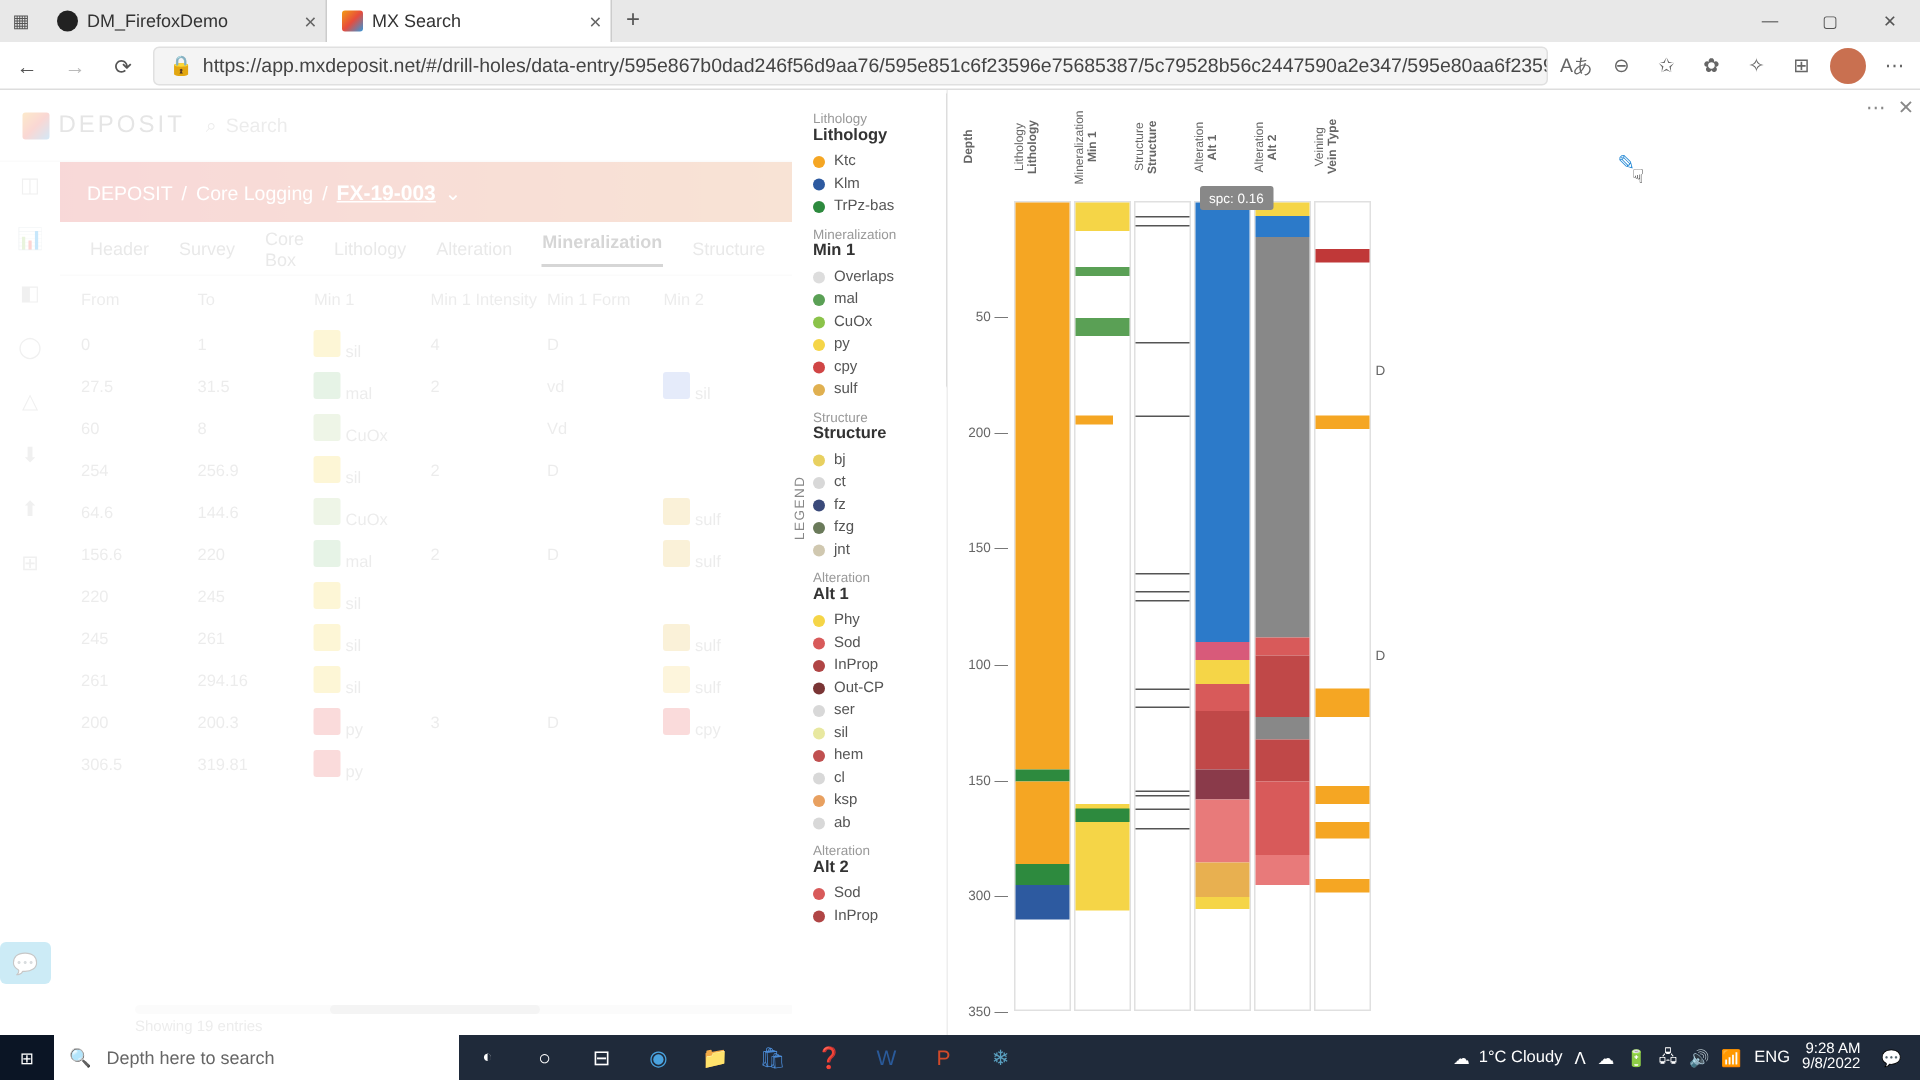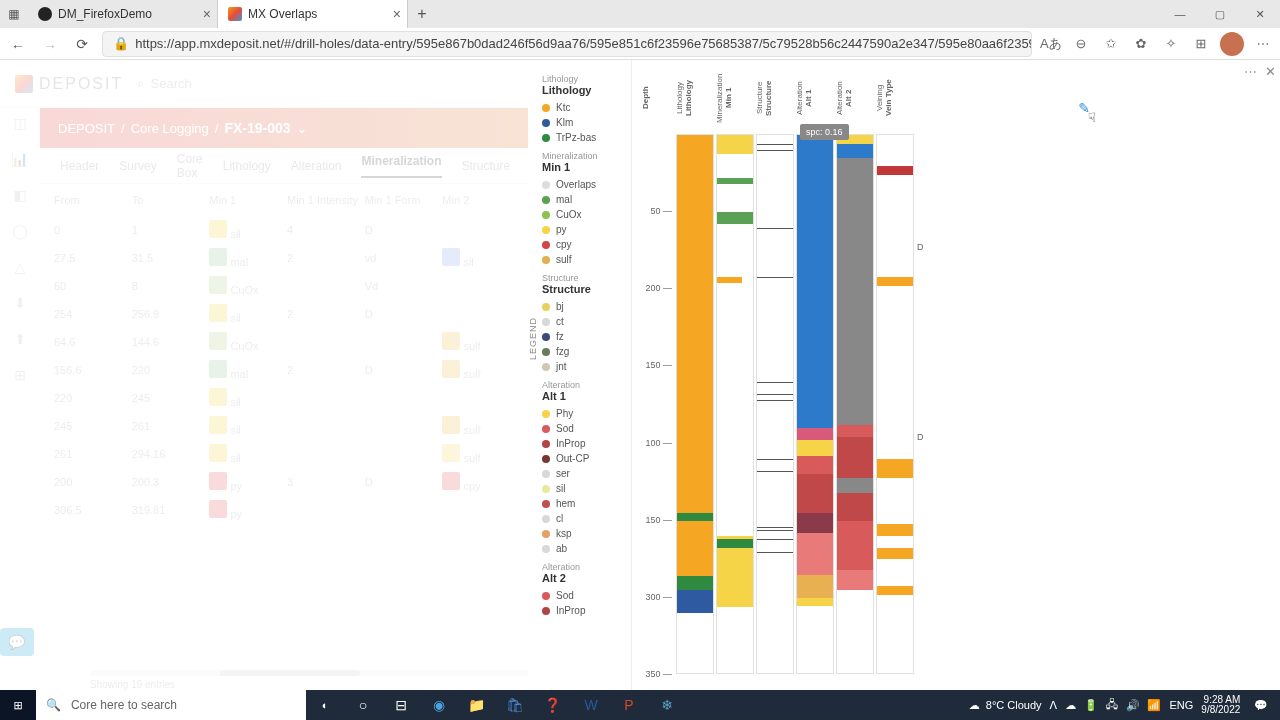--- a/index.html
+++ b/index.html
@@ -33,21 +33,21 @@
 .logo { display: flex; align-items: center; gap: 6px; font-size: 16px; letter-spacing: 2px; color: #888; }
 .logo-mark { width: 18px; height: 18px; background: linear-gradient(135deg,#f39c12,#e74c3c,#3498db); border-radius: 2px; }
 .search { color: #aaa; font-size: 13px; display: flex; align-items: center; gap: 6px; }
 
 .left-rail { position: absolute; left: 0; top: 48px; bottom: 0; width: 40px; background: #fff; display: flex; flex-direction: column; align-items: center; padding-top: 6px; gap: 18px; }
 .rail-icon { width: 18px; height: 18px; color: #bbb; font-size: 14px; display: flex; align-items: center; justify-content: center; }
 .chat-bubble { position: absolute; bottom: 34px; left: 0; width: 34px; height: 28px; background: #19a5d6; border-radius: 4px; display: flex; align-items: center; justify-content: center; color: #fff; font-size: 14px; }
 
 .main { position: absolute; left: 40px; top: 48px; right: 0; bottom: 0; }
 .breadcrumb { height: 40px; background: linear-gradient(90deg,#e05050,#e08040); display: flex; align-items: center; padding: 0 18px; color: #fff; font-size: 13px; gap: 6px; width: 490px; }
-.breadcrumb .current { font-weight: 600; font-size: 14px; }
+.breadcrumb .current { font-weight: 600; font-size: 14px; text-decoration: underline; }
 .tabs-row { height: 36px; display: flex; align-items: center; gap: 20px; padding: 0 20px; font-size: 12px; color: #999; border-bottom: 1px solid #eee; width: 490px; }
 .tabs-row .active { color: #444; font-weight: 600; border-bottom: 2px solid #444; padding-bottom: 8px; }
 
 .table-area { width: 490px; font-size: 11px; color: #aaa; }
 .th-row { display: flex; padding: 10px 14px; gap: 4px; }
 .th-row div, .td-row div { flex: 1; }
 .td-row { display: flex; padding: 6px 14px; gap: 4px; align-items: center; height: 28px; }
 .swatch { width: 18px; height: 18px; border-radius: 2px; display: inline-block; }
 
 
@@ -98,21 +98,21 @@
 
 <div class="browser-top">
   <div class="tab-icon">▦</div>
   <div class="tab">
     <span class="tab-favicon fav1"></span>
     <span>DM_FirefoxDemo</span>
     <span class="tab-close">×</span>
   </div>
   <div class="tab active">
     <span class="tab-favicon fav2"></span>
-    <span>MX Overlaps</span>
+    <span>MX Search</span>
     <span class="tab-close">×</span>
   </div>
   <div class="newtab">+</div>
   <div class="win-controls">
     <div>—</div>
     <div>▢</div>
     <div>✕</div>
   </div>
 </div>
 
@@ -517,38 +517,38 @@
     <div class="tooltip-box" style="top:64px;left:168px">spc: 0.16</div>
     <div class="edit-icon" style="top:40px;right:190px">✎</div>
     <div class="cursor-hand" style="top:50px;right:184px">☟</div>
   </div>
 </div>
 
 <div class="taskbar">
   <div class="tb-start">⊞</div>
   <div class="tb-search">
     <span>🔍</span>
-    <span>Core here to search</span>
+    <span>Depth here to search</span>
   </div>
   <div style="width:38px;display:flex;align-items:center;justify-content:center">◐</div>
   <div class="tb-icons">
     <div>○</div>
     <div>⊟</div>
     <div style="color:#4aa3df">◉</div>
     <div style="color:#f5c04a">📁</div>
     <div style="color:#4a8ad5">🛍</div>
     <div style="color:#3a7ac0">❓</div>
     <div style="color:#2a5a9a">W</div>
     <div style="color:#d04a2a">P</div>
     <div style="color:#5aa0c0">❄</div>
   </div>
   <div class="tb-right">
     <div class="tb-weather">
       <span>☁</span>
-      <span>8°C Cloudy</span>
+      <span>1°C Cloudy</span>
     </div>
     <div class="tb-tray">
       <span>ᐱ</span>
       <span>☁</span>
       <span>🔋</span>
       <span>🖧</span>
       <span>🔊</span>
       <span>📶</span>
       <span>ENG</span>
     </div>

